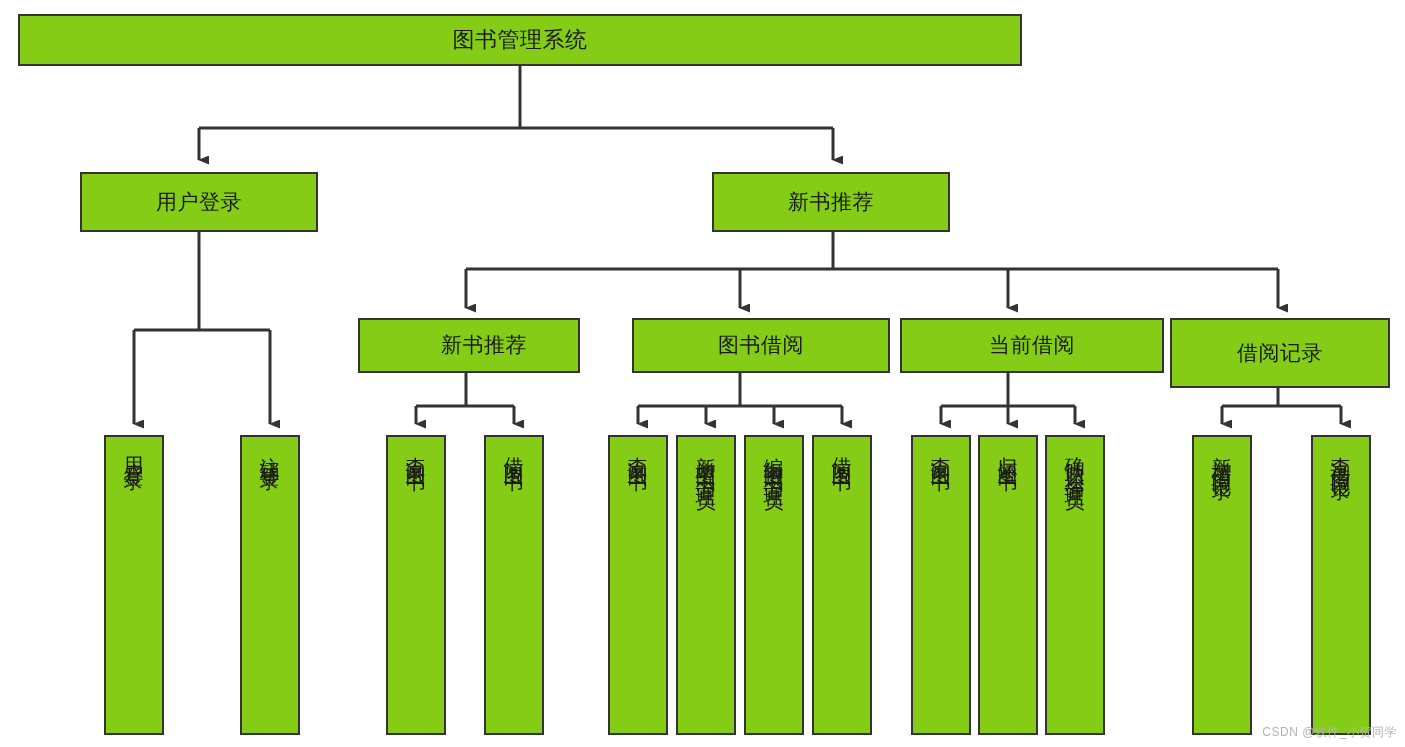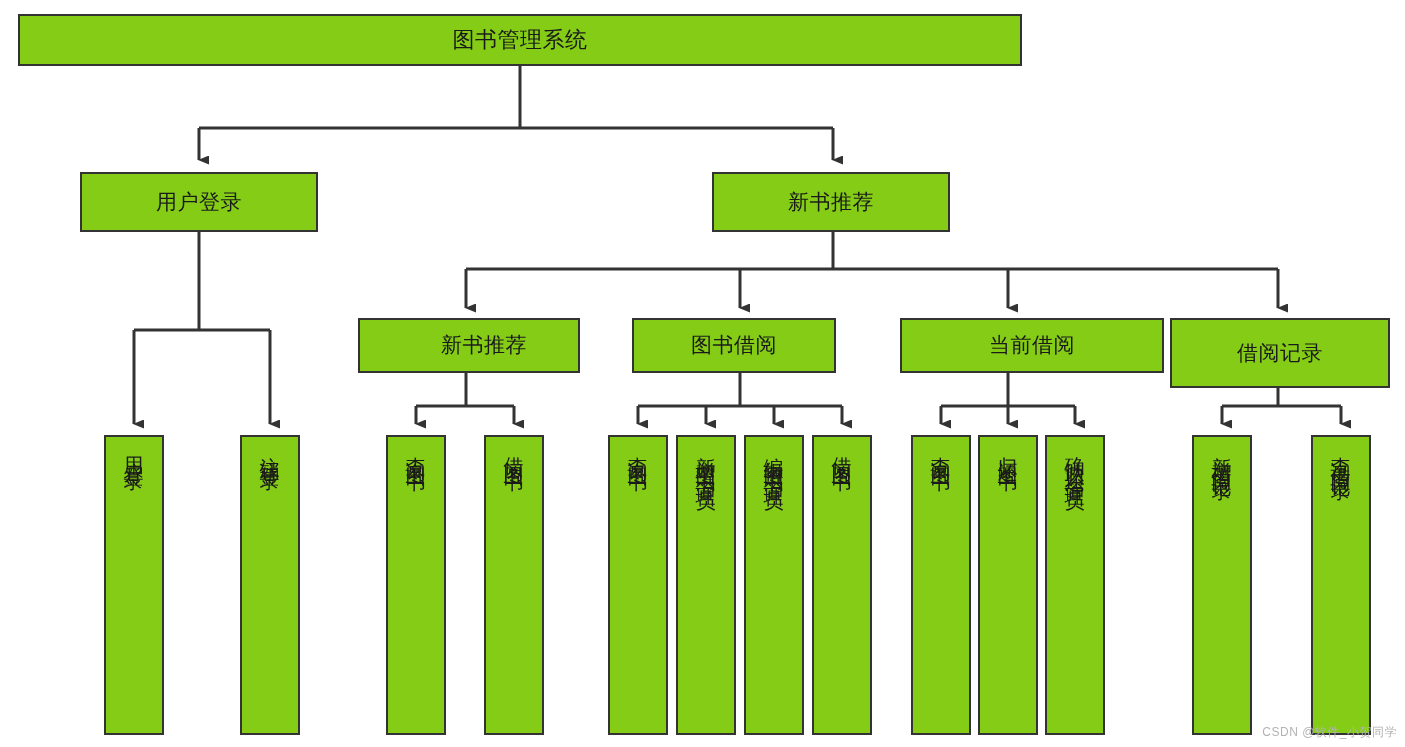--- a/index.html
+++ b/index.html
@@ -139,21 +139,21 @@
   </div>
 
   <div class="node h" style="left:712px; top:172px; width:238px; height:60px;">
     <span class="label">新书推荐</span>
   </div>
 
   <div class="node h" style="left:358px; top:318px; width:222px; height:55px;padding-left:30px;">
     <span class="label">新书推荐</span>
   </div>
 
-  <div class="node h" style="left:632px; top:318px; width:204px; height:55px;">
+  <div class="node h" style="left:632px; top:318px; width:258px; height:55px;">
     <span class="label">图书借阅</span>
   </div>
 
   <div class="node h" style="left:900px; top:318px; width:264px; height:55px;">
     <span class="label">当前借阅</span>
   </div>
 
   <div class="node h" style="left:1170px; top:318px; width:220px; height:70px;">
     <span class="label">借阅记录</span>
   </div>

